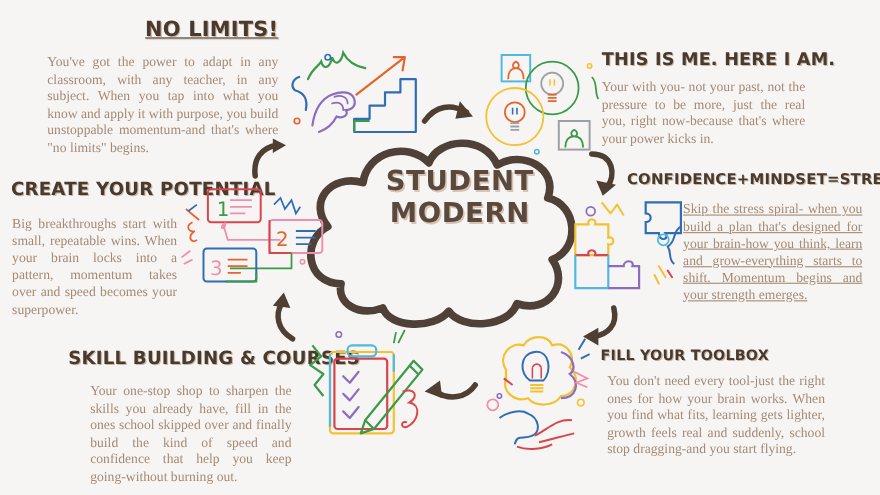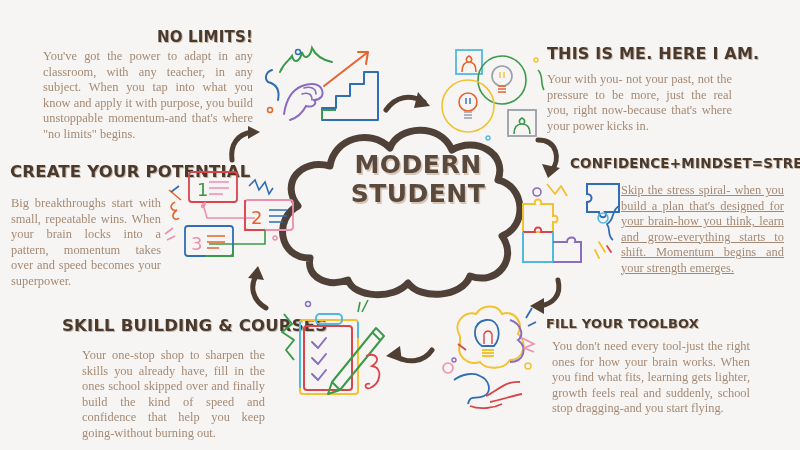--- a/index.html
+++ b/index.html
@@ -53,25 +53,25 @@
            C64,20 100,10 120,30
            C128,8 170,4 182,32
            C205,18 238,35 228,62
            C255,68 258,108 232,118
            C248,140 228,168 200,158
            C192,180 150,182 138,165
            C124,182 84,180 78,162
            C56,170 36,158 40,140 Z" fill="none" stroke="#4f4137" stroke-width="7" stroke-linejoin="round" stroke-linecap="round"></path>
 </svg>
 <div class="center-title">
+  <div>STUDENT</div>
   <div>MODERN</div>
-  <div>STUDENT</div>
 </div>
 
-<div class="heading" style="right:547px; top:28px; font-size:15px;">NO LIMITS!</div>
+<div class="heading" style="right:547px; top:16px; font-size:19px;text-decoration:underline;">NO LIMITS!</div>
 <div class="body-text" style="left:43px; top:49px; width:210px;">You've got the power to adapt in any classroom, with any teacher, in any subject. When you tap into what you know and apply it with purpose, you build unstoppable momentum-and that's where "no limits" begins.</div>
 
 <svg class="illus" style="left:262px; top:42px;" width="120" height="80" viewBox="0 0 120 80">
 
   <path d="M18,30 C22,20 28,18 30,14 C32,22 38,20 40,10 C42,18 48,16 50,6 C54,14 60,18 70,20" fill="none" stroke="#3a9a4a" stroke-width="2" stroke-linecap="round"></path>
   <path d="M6,40 C14,42 18,48 16,58 M6,40 C2,36 4,30 10,28" fill="none" stroke="#2f6db5" stroke-width="2" stroke-linecap="round"></path>
   <circle cx="36" cy="10" r="2.5" fill="none" stroke="#2f6db5" stroke-width="1.5"></circle>
   <circle cx="8" cy="68" r="2.5" fill="none" stroke="#e5642e" stroke-width="1.5"></circle>
 
   <path d="M22,72 C24,58 30,48 40,44 C50,40 58,42 60,48 C62,54 58,58 52,58 C56,62 50,66 44,64 C40,72 34,76 28,78" fill="none" stroke="#8a6cc0" stroke-width="2" stroke-linecap="round"></path>

